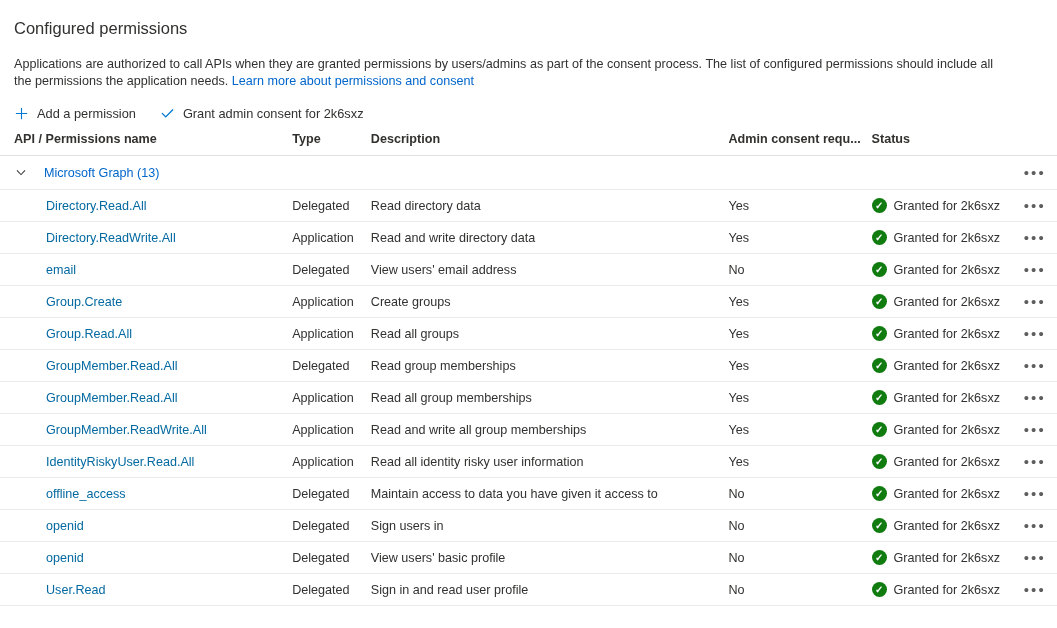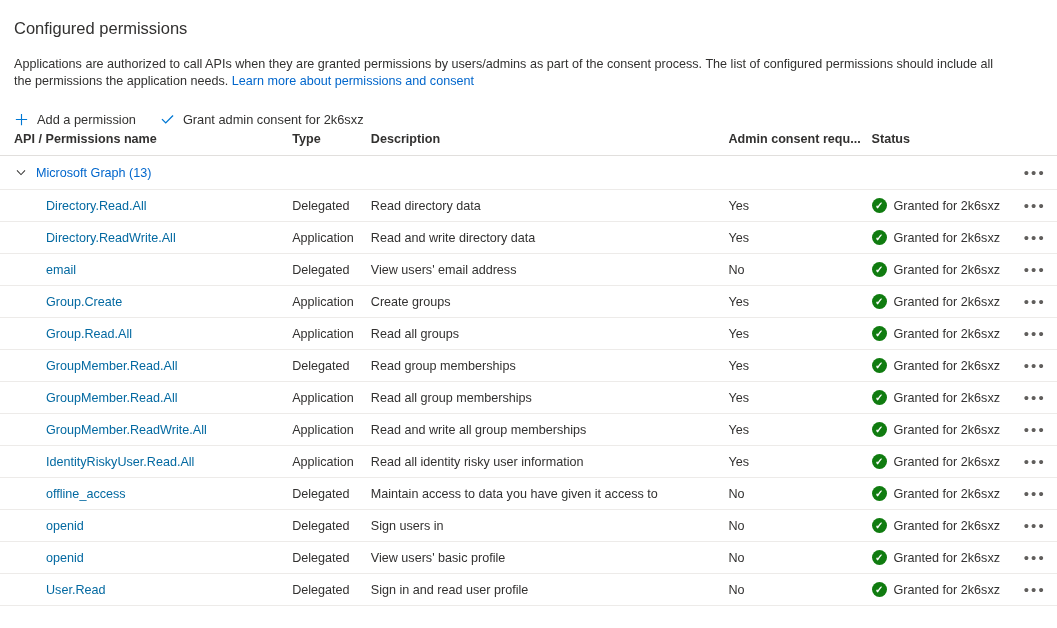--- a/index.html
+++ b/index.html
@@ -42,21 +42,20 @@
 
   .cmdbar {
     display: flex;
     align-items: center;
     gap: 22px;
     margin-top: 16px;
     height: 26px;
   }
   .cmd {
     display: flex;
-    align-items: center;
     gap: 8px;
     font-size: 12.8px;
     color: #323130;
     cursor: pointer;
     height: 26px;
     padding-right: 2px;
   }
   .cmd .glyph {
     font-size: 15px;
     color: #0078d4;
@@ -93,21 +92,21 @@
   .col-type   { width:  78px; }
   .col-desc   { width: 355px; }
   .col-admin  { width: 142px; }
   .col-status { width: 140px; }
   .col-more   { width:  44px; }
 
   tr.group-row td { height: 34px; }
   .group-cell {
     display: flex;
     align-items: flex-end;
-    gap: 8px;
+    gap: 16px;
   }
   .chevron {
     width: 14px;
     height: 14px;
     color: #323130;
     flex: 0 0 auto;
     display: inline-block;
   }
   .chevron svg { display: block; }
   .group-link {

